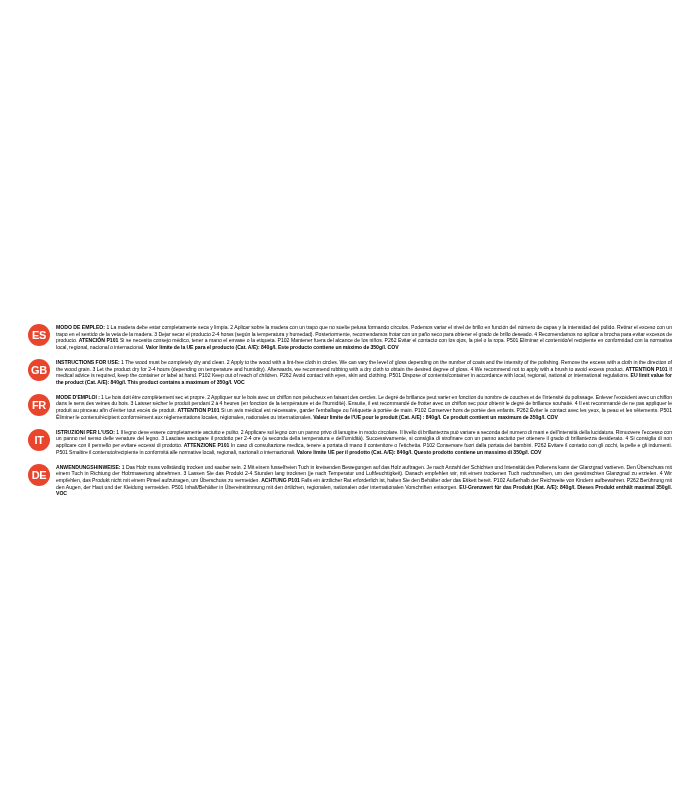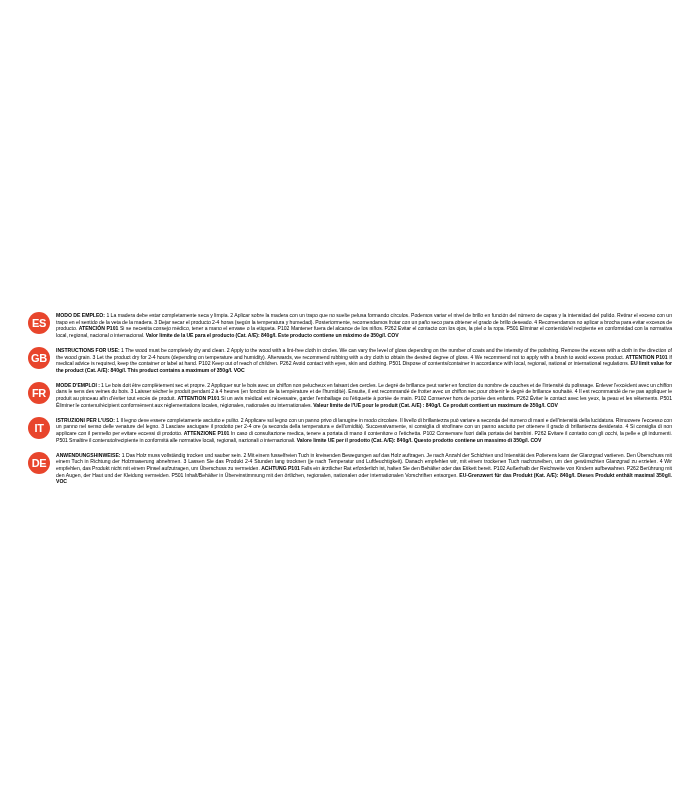--- a/index.html
+++ b/index.html
@@ -18,21 +18,21 @@
   #label-sheet {
     position: absolute;
     left: 0;
     top: 0;
     width: 700px;
     height: 800px;
   }
   #instructions-block {
     position: absolute;
     left: 28px;
-    top: 312px;
+    top: 324px;
     width: 644px;
   }
   .lang-row {
     display: flex;
     align-items: flex-start;
     margin-bottom: 8px;
   }
   .lang-badge {
     flex: 0 0 auto;
     width: 22px;

